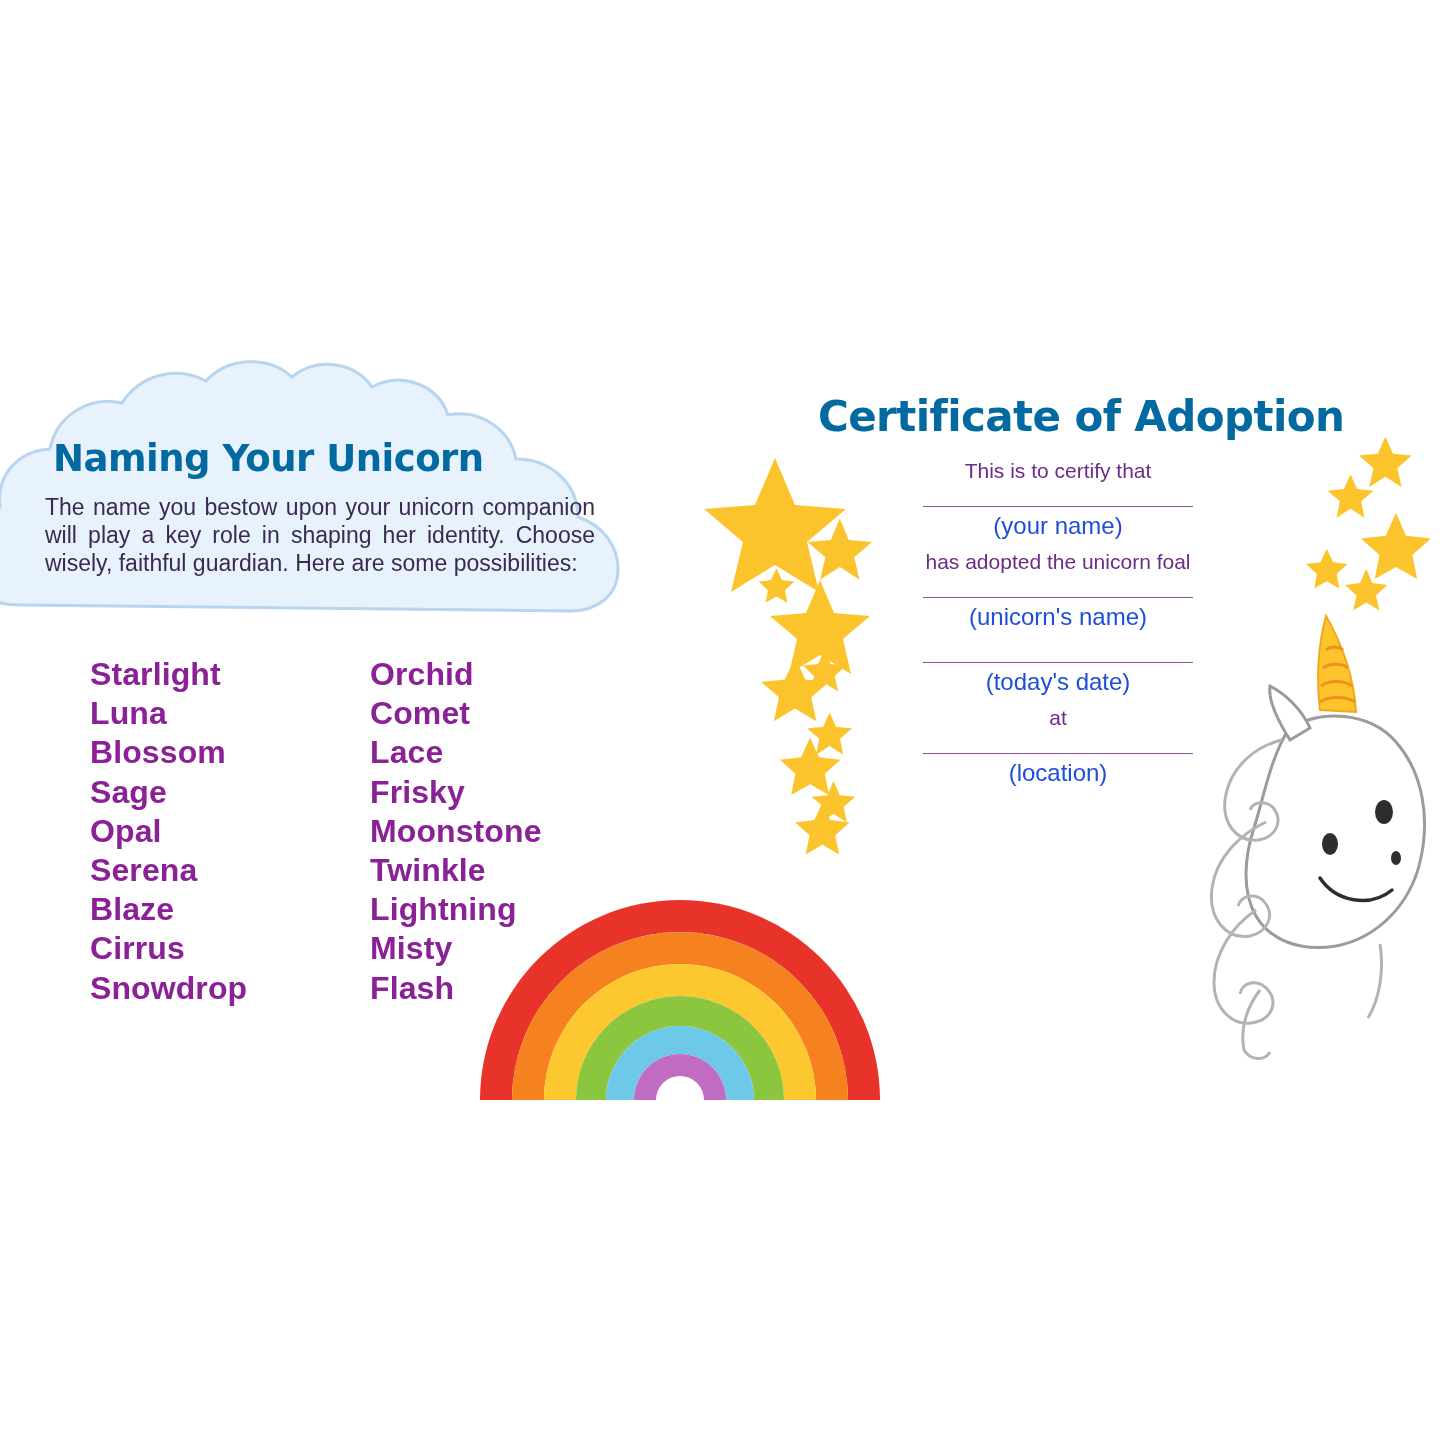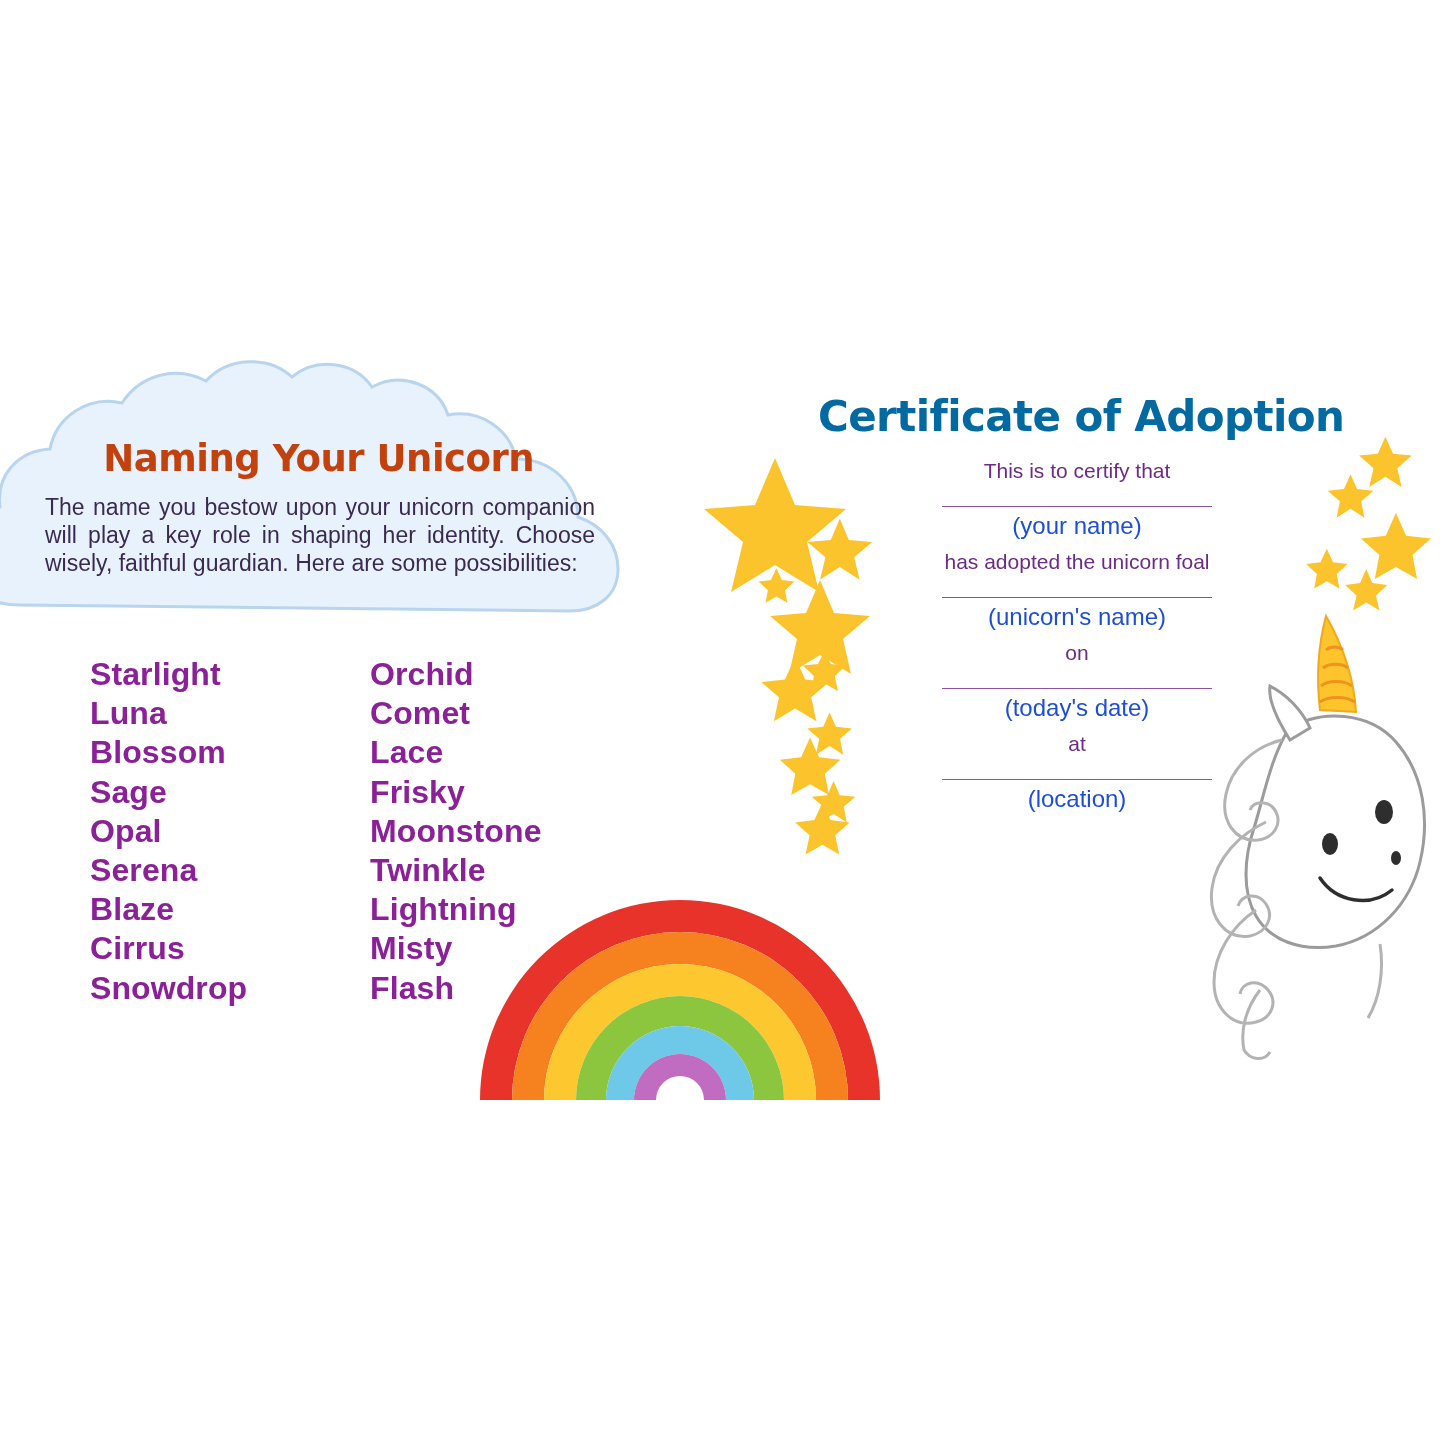--- a/index.html
+++ b/index.html
@@ -51,29 +51,29 @@
     width: 730px;
     height: 300px;
   }
   .cloud-svg {
     position: absolute;
     left: 0;
     top: 0;
   }
   .cloud-title {
     position: absolute;
-    left: 104px;
+    left: 93px;
     top: 82px;
     width: 470px;
     font-family: "DejaVu Sans", sans-serif;
     font-weight: bold;
     font-size: 37px;
     letter-spacing: -0.5px;
-    color: #c2410c;
-    text-align: right;
+    color: #0369a1;
+    text-align: left;
     white-space: nowrap;
   }
   .cloud-body {
     position: absolute;
     left: 85px;
     top: 138px;
     width: 550px;
     font-family: "Liberation Sans", sans-serif;
     font-size: 23px;
     line-height: 28px;
@@ -126,21 +126,21 @@
     font-weight: bold;
     font-size: 42px;
     letter-spacing: -0.6px;
     color: #0369a1;
     white-space: nowrap;
     margin-left: 8px;
   }
 
   .cert-body {
     position: absolute;
-    left: 187px;
+    left: 168px;
     top: 128px;
     width: 380px;
     text-align: center;
   }
   .cert-line {
     font-family: "Liberation Sans", sans-serif;
     font-size: 21px;
     color: #6d2a86;
     line-height: 26px;
   }
@@ -279,21 +279,20 @@
         <div class="cert-rule"></div>
         <div class="cert-caption">(your name)</div>
 
         <div class="cert-gap-sm"></div>
         <div class="cert-line">has adopted the unicorn foal</div>
 
         <div class="cert-rule"></div>
         <div class="cert-caption">(unicorn's name)</div>
 
         <div class="cert-gap-sm"></div>
-        <div class="cert-line">on</div>
 
         <div class="cert-rule"></div>
         <div class="cert-caption">(today's date)</div>
 
         <div class="cert-gap-sm"></div>
         <div class="cert-line">at</div>
 
         <div class="cert-rule"></div>
         <div class="cert-caption">(location)</div>
       </div>

